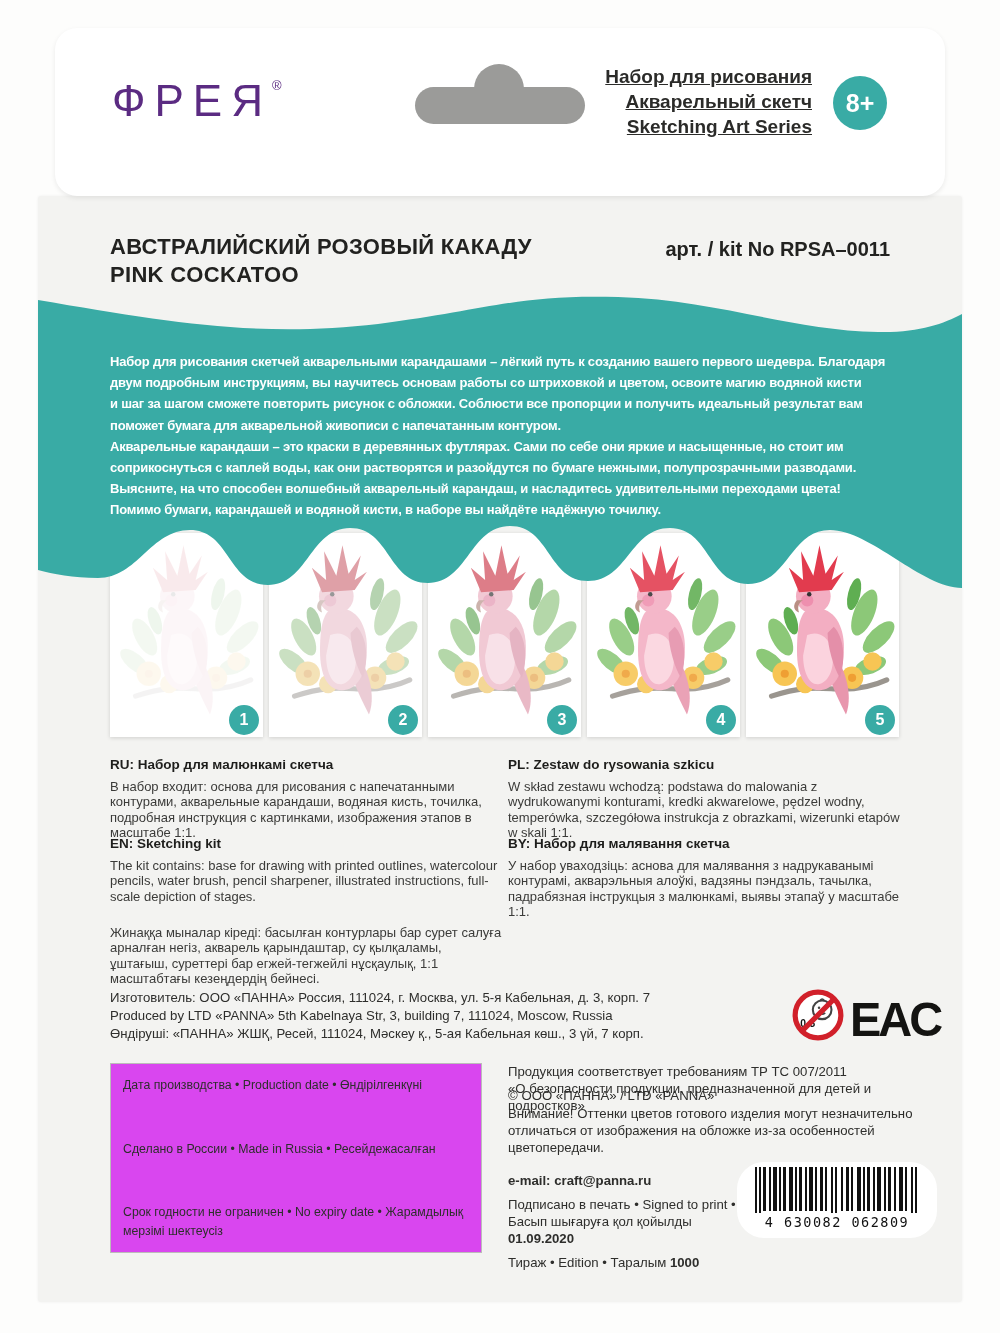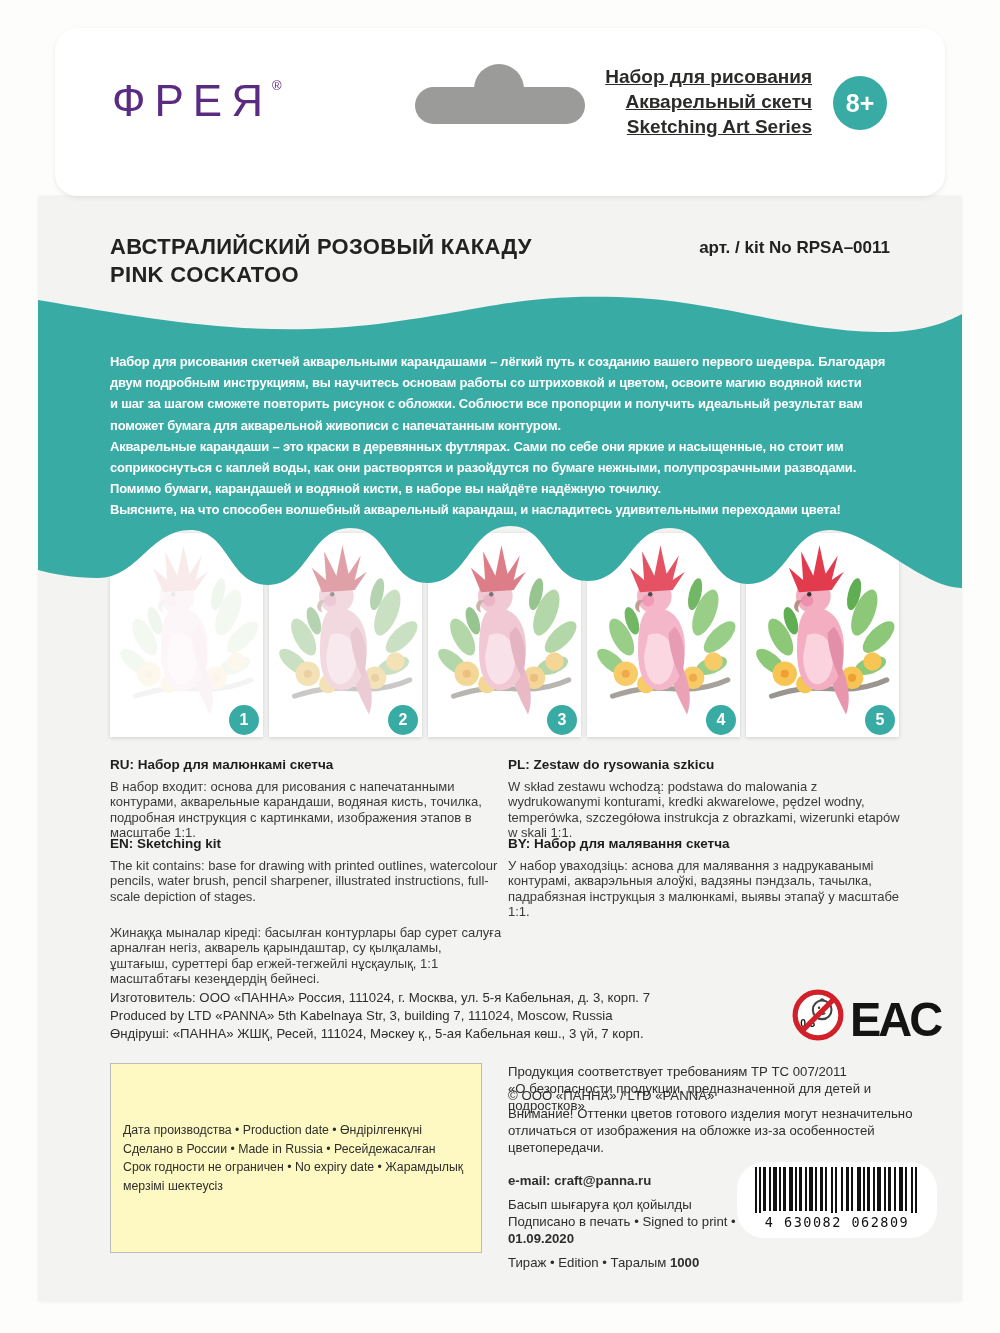--- a/index.html
+++ b/index.html
@@ -20,21 +20,21 @@
   .logo sup { font-size:13px; letter-spacing:0; vertical-align:26px; }
 
   .hdr-text { left:492px; top:64px; width:320px; text-align:right; font-weight:700;
               font-size:19px; line-height:25px; color:#2b2b29;text-decoration:underline; }
   .age-badge { left:833px; top:76px; width:54px; height:54px; border-radius:50%;
                color:#fff; font-size:25px; font-weight:700; display:flex;
                align-items:center; justify-content:center; }
 
   .title { left:110px; top:233px; font-size:22px; font-weight:700; line-height:28px;
            letter-spacing:.3px; color:#222220; }
-  .sku { right:110px; top:238px; font-size:17px; font-weight:700; color:#222220; }
+  .sku { right:110px; top:238px; font-size:20px; font-weight:700; color:#222220; }
 
   .band-svg { left:38px; top:288px; width:924px; height:352px; z-index:2; pointer-events:none; }
   .intro { left:110px; top:351px; z-index:3; color:#ffffff; font-weight:700;
            font-size:13px; letter-spacing:-0.2px; line-height:21.2px; white-space:nowrap; }
 
   .stage-card { top:533px; width:153px; height:204px; background:#fff; z-index:1;
                 box-shadow:0 1px 4px rgba(0,0,0,.15); }
   .stage-card svg { width:100%; height:100%; }
   .s1 { opacity:.10; filter:grayscale(.15); }
   .s2 { opacity:.50; filter:saturate(.75); }
@@ -49,23 +49,23 @@
   .sec-body { font-size:13px; line-height:15.3px; color:#3b3b39; }
   .col-l { left:110px; width:392px; }
   .col-r { left:508px; width:404px; }
 
   .manu { left:110px; top:989px; font-size:13.2px; line-height:18px; color:#2e2e2c; }
 
   .nochild { left:791px; top:988px; width:54px; height:54px; }
   .eac { left:850px; top:991px; font-size:47px; font-weight:700; letter-spacing:-3px;
          color:#141412; transform:scaleY(1.02); transform-origin:top left; }
 
-  .prod-box { left:110px; top:1063px; width:372px; height:190px; background:#fef9c3;
+  .prod-box { left:110px; top:1063px; width:372px; height:190px; background:#d946ef;
               border:1px solid #bcbcba; display:flex; flex-direction:column;
-              justify-content:center; padding:12px 12px; font-size:12.3px;
+              justify-content:space-between; padding:12px 12px; font-size:12.3px;
               line-height:18.5px; color:#2e2e2c; }
 
   .legal { left:508px; width:430px; font-size:13.2px; line-height:17px; color:#2e2e2c; }
   .bold { font-weight:700; }
 
   .barcode { left:737px; top:1162px; width:200px; height:76px; background:#fff;
              display:flex; flex-direction:column; align-items:center;border-radius:27px; }
   .barcode svg { margin-top:5px; }
   .bc-digits { font-family:"DejaVu Sans Mono", monospace; font-size:13.5px;
                letter-spacing:1.5px; color:#111; margin-top:1px; }
@@ -100,22 +100,22 @@
     <path fill="#39ABA5" d="M0,12 C130,34 220,50 340,36 C450,22 480,6 580,9 C680,12 750,42 840,44 C880,45 905,36 924,26 L924,300 C884,300 832,242 792,242 C752,242 750,296 710,296 C670,296 672,240 632,240 C592,240 590,293 550,293 C510,293 512,238 472,238 C432,238 430,295 390,295 C350,295 352,240 312,240 C272,240 270,297 230,297 C190,297 192,242 152,242 C112,242 100,290 60,290 C35,290 15,286 0,282 Z"></path>
   </svg>
 
   <div class="abs intro">
     <div>Набор для рисования скетчей акварельными карандашами – лёгкий путь к созданию вашего первого шедевра. Благодаря</div>
     <div>двум подробным инструкциям, вы научитесь основам работы со штриховкой и цветом, освоите магию водяной кисти</div>
     <div>и шаг за шагом сможете повторить рисунок с обложки. Соблюсти все пропорции и получить идеальный результат вам</div>
     <div>поможет бумага для акварельной живописи с напечатанным контуром.</div>
     <div>Акварельные карандаши – это краски в деревянных футлярах. Сами по себе они яркие и насыщенные, но стоит им</div>
     <div>соприкоснуться с каплей воды, как они растворятся и разойдутся по бумаге нежными, полупрозрачными разводами.</div>
+    <div>Выясните, на что способен волшебный акварельный карандаш, и насладитесь удивительными переходами цвета!</div>
     <div>Помимо бумаги, карандашей и водяной кисти, в наборе вы найдёте надёжную точилку.</div>
-    <div>Выясните, на что способен волшебный акварельный карандаш, и насладитесь удивительными переходами цвета!</div>
   </div>
 
   <svg width="0" height="0" style="position:absolute" aria-hidden="true">
     <defs>
       <g id="cockatoo">
         <path d="M25,160 C55,150 70,152 88,153 C110,154 125,150 138,144" stroke="#9a958e" stroke-width="5" fill="none" stroke-linecap="round"></path>
         <g fill="#8cc878">
           <ellipse cx="34" cy="102" rx="9" ry="20" transform="rotate(-28 34 102)"></ellipse>
           <ellipse cx="24" cy="126" rx="8" ry="17" transform="rotate(-50 24 126)"></ellipse>
           <ellipse cx="116" cy="78" rx="10" ry="24" transform="rotate(22 116 78)"></ellipse>
@@ -208,22 +208,22 @@
     <div>«О безопасности продукции, предназначенной для детей и подростков»</div>
   </div>
   <div class="abs legal" style="top:1105px">
     <div>Внимание! Оттенки цветов готового изделия могут незначительно</div>
     <div>отличаться от изображения на обложке из-за особенностей цветопередачи.</div>
   </div>
   <div class="abs legal" style="top:1087px">© ООО «ПАННА» / LTD «PANNA»</div>
   <div class="abs legal bold" style="top:1172px">e-mail: craft@panna.ru</div>
 
   <div class="abs legal" style="top:1196px">
+    <div>Подписано в печать • Signed to print •</div>
     <div>Басып шығаруға қол қойылды</div>
-    <div>Подписано в печать • Signed to print •</div>
     <div class="bold">01.09.2020</div>
   </div>
   <div class="abs legal" style="top:1254px">
     <span>Тираж • Edition • Таралым</span>
     <span class="bold">1000</span>
   </div>
 
   <div class="abs barcode">
     <svg width="180" height="46">
       <g fill="#111">

